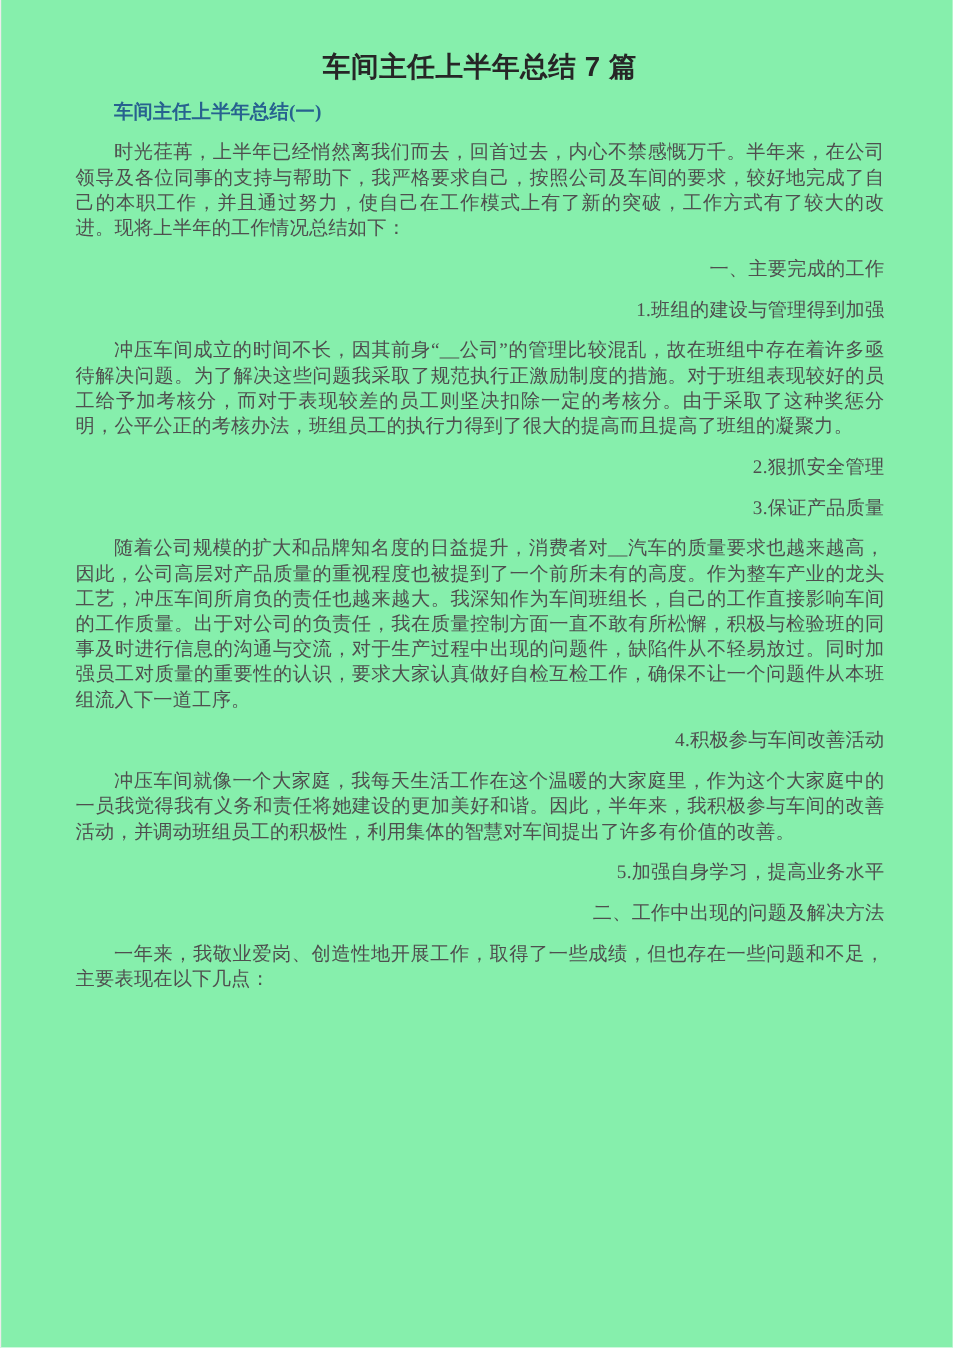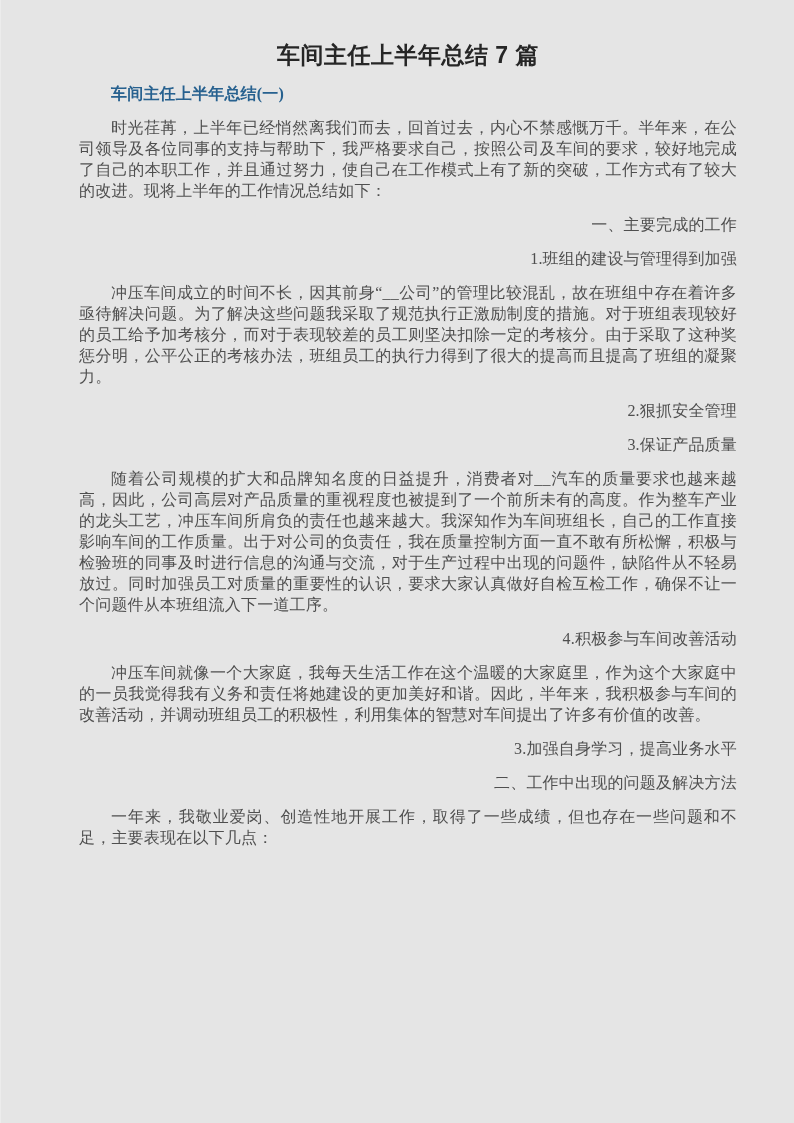--- a/index.html
+++ b/index.html
@@ -5,26 +5,25 @@
   html, body {
     margin: 0;
     padding: 0;
     background: #ffffff;
   }
   .page {
     position: relative;
     width: 794px;
     height: 1123px;
     margin: 0 auto;
-    background: #e5e5e5;
+    background: #86efac;
     border-left: 1px solid #ececec;
     box-sizing: border-box;
     overflow: hidden;
     font-family: "Liberation Serif", "DejaVu Serif", serif;
-    padding-left: 16px;
   }
   .content {
     padding: 40px 57px 0 62px;
   }
   .doc-title {
     margin: 0 0 13px 0;
     text-align: center;
     font-size: 23px;
     line-height: 30px;
     font-weight: bold;
@@ -73,21 +72,21 @@
 
 
     <p class="blk sub-head">3.保证产品质量</p>
 
     <p class="blk">随着公司规模的扩大和品牌知名度的日益提升，消费者对__汽车的质量要求也越来越高，因此，公司高层对产品质量的重视程度也被提到了一个前所未有的高度。作为整车产业的龙头工艺，冲压车间所肩负的责任也越来越大。我深知作为车间班组长，自己的工作直接影响车间的工作质量。出于对公司的负责任，我在质量控制方面一直不敢有所松懈，积极与检验班的同事及时进行信息的沟通与交流，对于生产过程中出现的问题件，缺陷件从不轻易放过。同时加强员工对质量的重要性的认识，要求大家认真做好自检互检工作，确保不让一个问题件从本班组流入下一道工序。</p>
 
     <p class="blk sub-head">4.积极参与车间改善活动</p>
 
     <p class="blk">冲压车间就像一个大家庭，我每天生活工作在这个温暖的大家庭里，作为这个大家庭中的一员我觉得我有义务和责任将她建设的更加美好和谐。因此，半年来，我积极参与车间的改善活动，并调动班组员工的积极性，利用集体的智慧对车间提出了许多有价值的改善。</p>
 
-    <p class="blk sub-head">3.加强自身学习，提高业务水平</p>
+    <p class="blk sub-head">5.加强自身学习，提高业务水平</p>
 
 
     <p class="blk sub-head">二、工作中出现的问题及解决方法</p>
 
     <p class="blk">一年来，我敬业爱岗、创造性地开展工作，取得了一些成绩，但也存在一些问题和不足，主要表现在以下几点：</p>
 
   </div>
 </div>
 
 </body></html>

